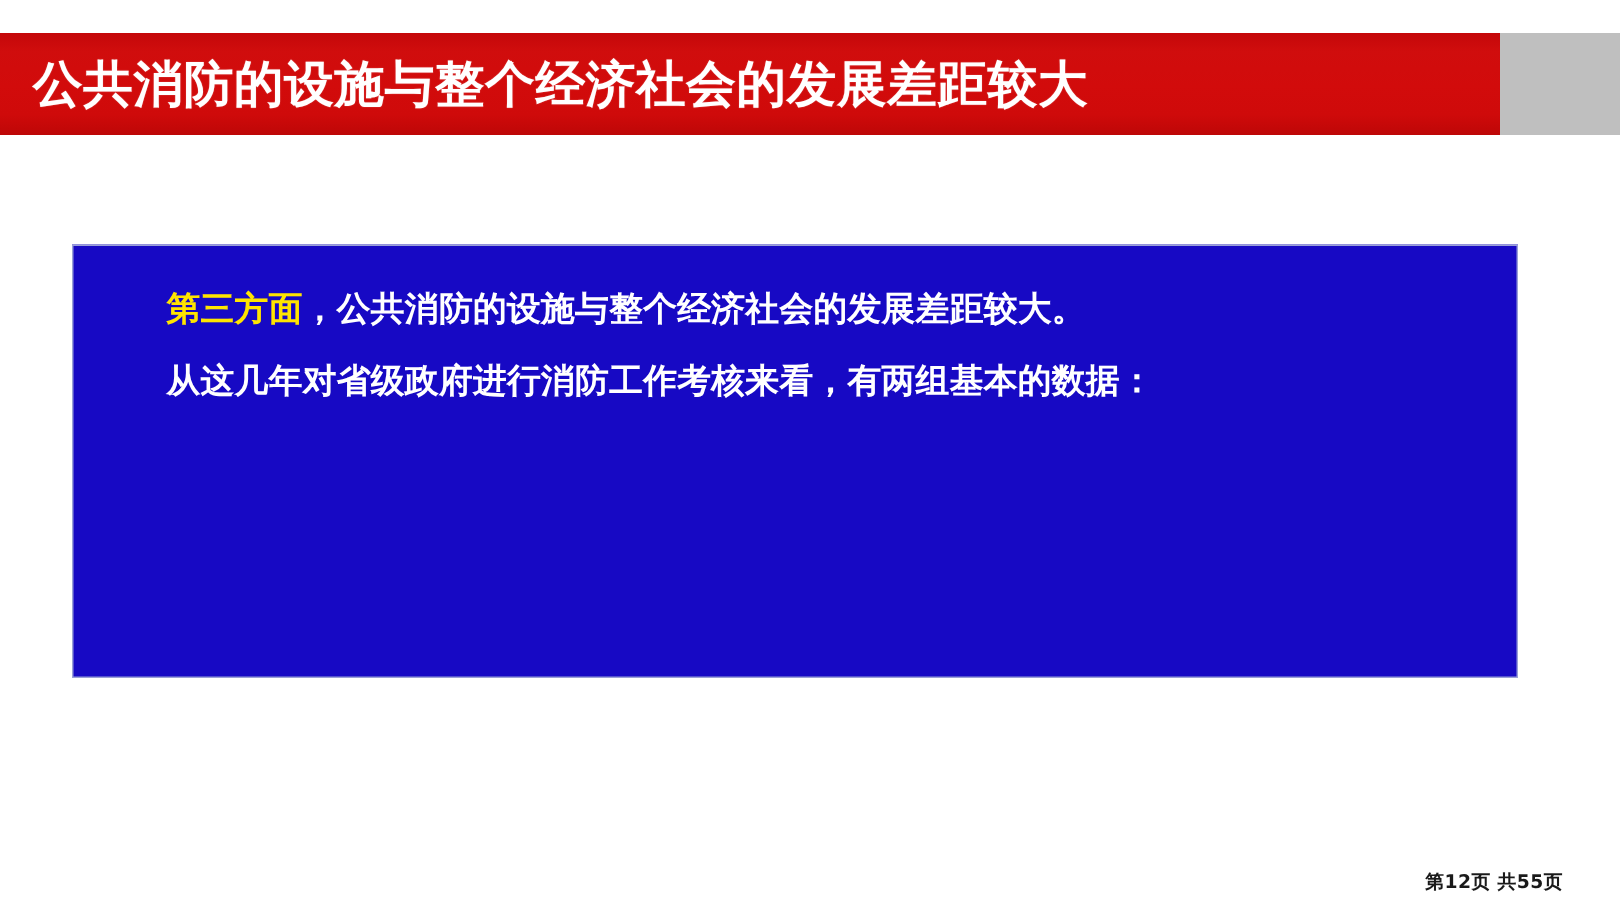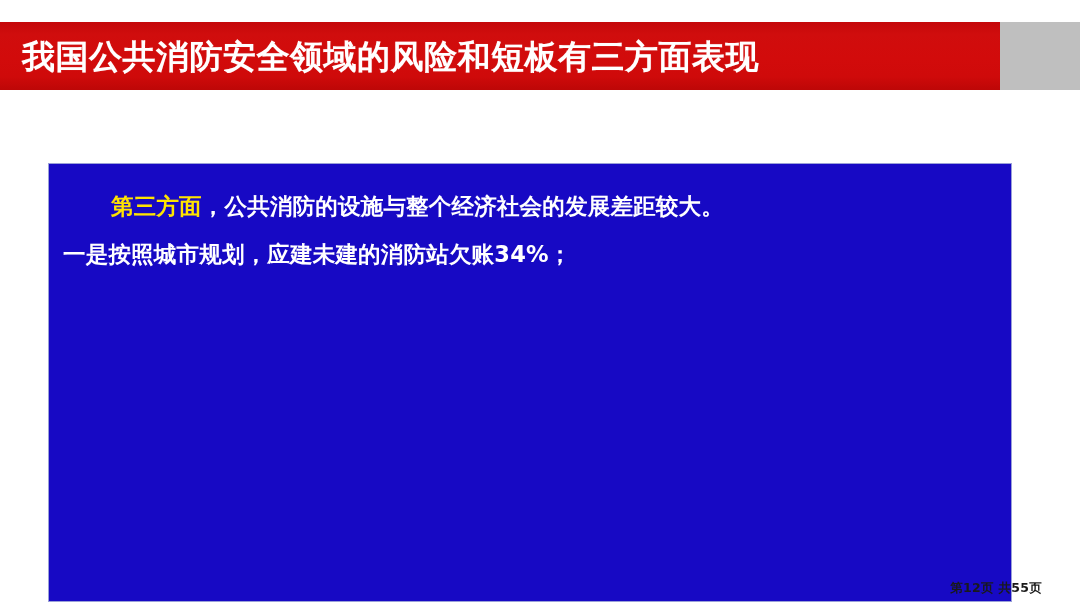--- a/index.html
+++ b/index.html
@@ -64,21 +64,21 @@
     line-height: 1;
     text-shadow: 0 0 1px rgba(255,255,255,0.35);
   }
 
   
   #content-box {
     position: absolute;
     left: 48px;
     top: 163px;
     width: 964px;
-    height: 439px;
+    height: 289px;
     background: #1709c4;
     box-sizing: border-box;
     border: 1px solid #9aa0d8;
     padding: 18px 14px 10px 14px;
   }
   .para {
     color: #ffffff;
     font-size: 22.5px;
     font-weight: 700;
     line-height: 48px;
@@ -111,31 +111,31 @@
   }
 </style>
 </head>
 <body>
 
 <div id="slide">
 
   <div id="header-band">
     <div id="header-gray"></div>
     <div id="header-red"></div>
-    <div id="header-title">我国公共消防安全领域的风险和短板有三方面表现</div>
+    <div id="header-title">公共消防的设施与整个经济社会的发展差距较大</div>
   </div>
 
   <div id="content-box">
 
     <div class="para indented">
       <span class="hl">第三方面</span><span>，公共消防的设施与整个经济社会的发展差距较大。</span>
     </div>
 
+    <div class="para indented">从这几年对省级政府进行消防工作考核来看，有两组基本的数据：</div>
 
-    <div class="para">一是按照城市规划，应建未建的消防站欠账34%；</div>
 
 
 
   </div>
 
   <div id="page-footer">第12页  共55页</div>
 
 </div>
 
 </body></html>

